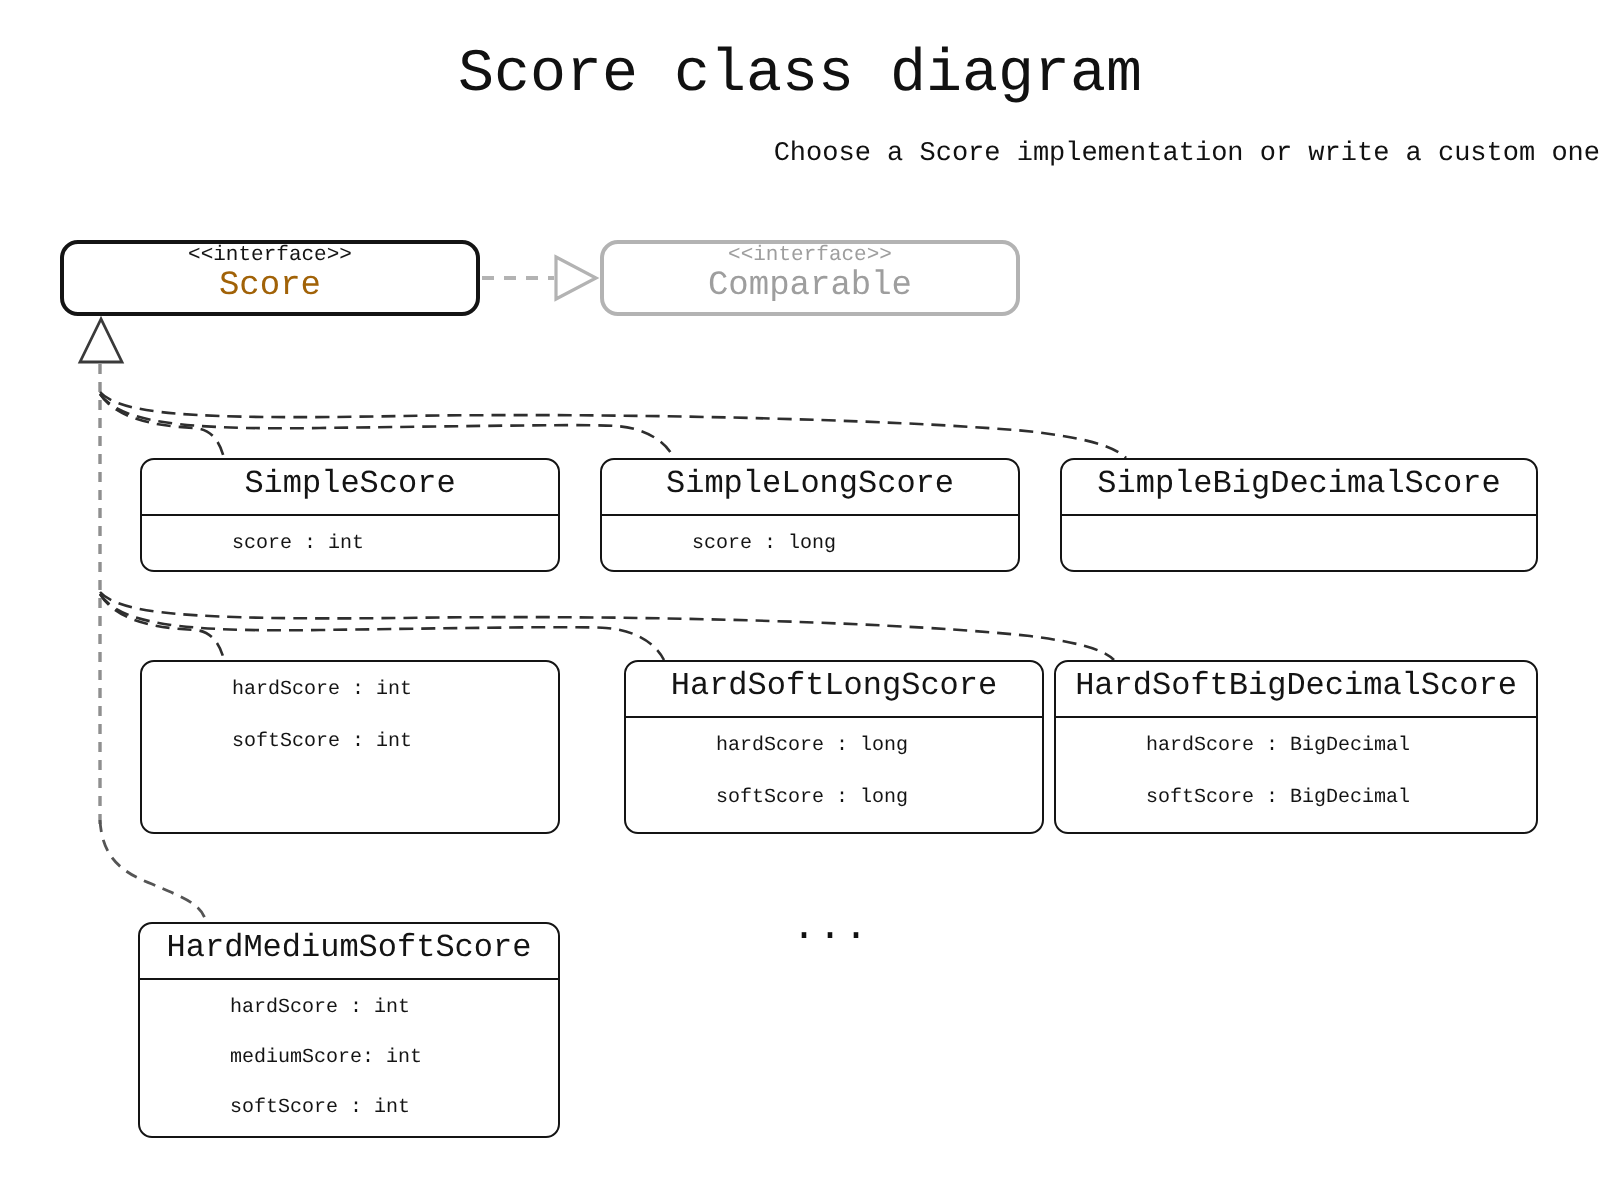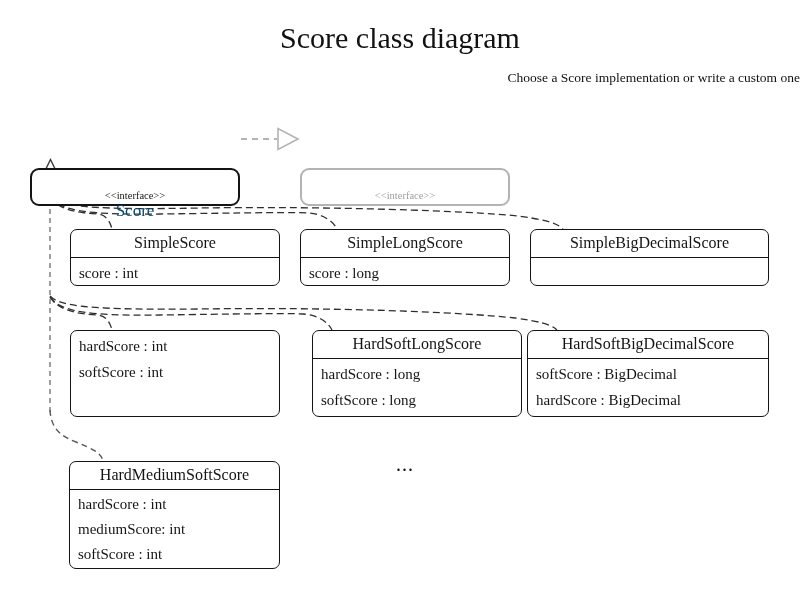--- a/index.html
+++ b/index.html
@@ -1,18 +1,18 @@
 <!DOCTYPE html>
 <html><head>
 <meta charset="utf-8">
 <style>
   html,body { margin:0; padding:0; background:#fff; }
   .canvas {
     position:relative; width:800px; height:600px; background:#ffffff;
-    font-family:Liberation Serif, serif; overflow:hidden;
+    font-family:Liberation Mono, monospace; overflow:hidden;
   }
   .title {
     position:absolute; left:0; right:0; top:21px; text-align:center;
     font-size:30px; font-weight:400; color:#111;
   }
   .subtitle {
     position:absolute; left:0; right:0; top:70px; text-align:right;
     font-size:13.5px; color:#111;
   }
   .connectors { position:absolute; left:0; top:0; pointer-events:none; }
@@ -20,38 +20,38 @@
   .con.iface-link { stroke:#b3b3b3; stroke-width:2; stroke-dasharray:6 5; }
   .con.trunk { stroke:#8f8f8f; stroke-width:1.7; stroke-dasharray:5 4; }
   .con.branch { stroke:#2e2e2e; stroke-width:1.3; stroke-dasharray:7 4; }
   .con.branch-dark { stroke:#555; stroke-width:1.4; stroke-dasharray:6 4; }
   .tri-hollow-gray { fill:#ffffff; stroke:#b3b3b3; stroke-width:1.6; }
   .tri-hollow-black { fill:#ffffff; stroke:#3a3a3a; stroke-width:1.4; }
 
   .iface {
     position:absolute; width:210px; height:38px; box-sizing:border-box;
     background:#fff; border:2px solid #141414; border-radius:9px;
-    text-align:center; padding-top:20px;margin-top:48px;
+    text-align:center; padding-top:1px;
   }
   .iface .stereo { font-size:10.5px; line-height:11px; color:#141414; }
-  .iface .iname { font-size:17px; line-height:20px; color:#0c4a6e; }
+  .iface .iname { font-size:17px; line-height:20px; color:#a16207; }
   .iface.muted { border-color:#b3b3b3; }
   .iface.muted .stereo, .iface.muted .iname { color:#9e9e9e; }
   .iface-score { left:30px; top:120px; }
   .iface-comparable { left:300px; top:120px; }
 
   .cls {
     position:absolute; box-sizing:border-box; background:#fff;
     border:1.4px solid #141414; border-radius:7px; color:#141414;
   }
   .cls-name {
     font-size:16px; height:27px; line-height:25px; text-align:center;
     border-bottom:1.3px solid #141414; white-space:nowrap; overflow:hidden;
   }
-  .cls-attrs { padding:2px 8px 0 8px; font-size:15px; }
+  .cls-attrs { padding:2px 8px 0 8px; font-size:10px;margin-left:37px; }
   .attr { line-height:26px; white-space:nowrap; }
   .c0 { left:70px;  top:229px; width:210px; height:57px; }
   .c1 { left:300px; top:229px; width:210px; height:57px; }
   .c2 { left:530px; top:229px; width:239px; height:57px; }
   .c3 { left:70px;  top:330px; width:210px; height:87px; }
   .c4 { left:312px; top:330px; width:210px; height:87px; }
   .c5 { left:527px; top:330px; width:242px; height:87px; }
   .c6 { left:69px;  top:461px; width:211px; height:108px; }
   .c6 .attr { line-height:25px; }
   .ellipsis {
@@ -86,20 +86,21 @@
 
     <path class="con branch-dark" d="M50 410 C51 428,60 436,76 442 C92 449,101 452,103 461"></path>
   </svg>
 
   <div class="iface iface-score">
     <div class="stereo">&lt;&lt;interface&gt;&gt;</div>
     <div class="iname">Score</div>
   </div>
   <div class="iface iface-comparable muted">
     <div class="stereo">&lt;&lt;interface&gt;&gt;</div>
+    <div class="iname">Comparable</div>
   </div>
 
   <div class="cls c0">
     <div class="cls-name">SimpleScore</div>
     <div class="cls-attrs">
       <div class="attr">score : int</div>
     </div>
   </div>
   <div class="cls c1">
     <div class="cls-name">SimpleLongScore</div>
@@ -120,22 +121,22 @@
   <div class="cls c4">
     <div class="cls-name">HardSoftLongScore</div>
     <div class="cls-attrs">
       <div class="attr">hardScore : long</div>
       <div class="attr">softScore : long</div>
     </div>
   </div>
   <div class="cls c5">
     <div class="cls-name">HardSoftBigDecimalScore</div>
     <div class="cls-attrs">
+      <div class="attr">hardScore : BigDecimal</div>
       <div class="attr">softScore : BigDecimal</div>
-      <div class="attr">hardScore : BigDecimal</div>
     </div>
   </div>
 
   <div class="cls c6">
     <div class="cls-name">HardMediumSoftScore</div>
     <div class="cls-attrs">
       <div class="attr">hardScore : int</div>
       <div class="attr">mediumScore: int</div>
       <div class="attr">softScore : int</div>
     </div>

